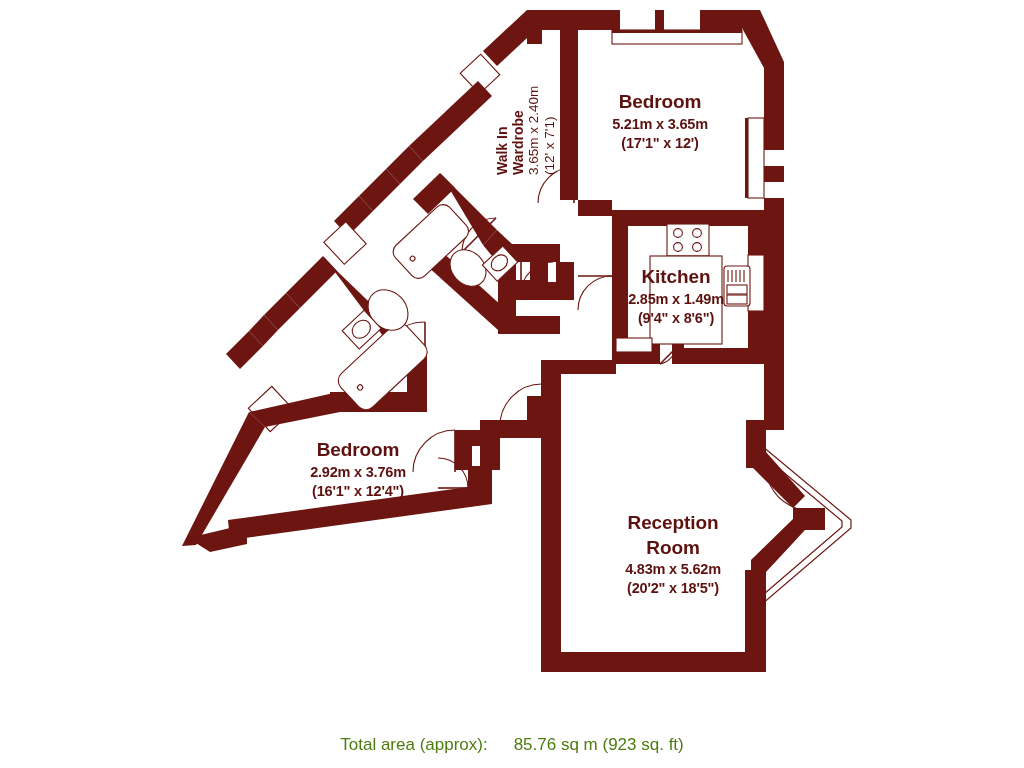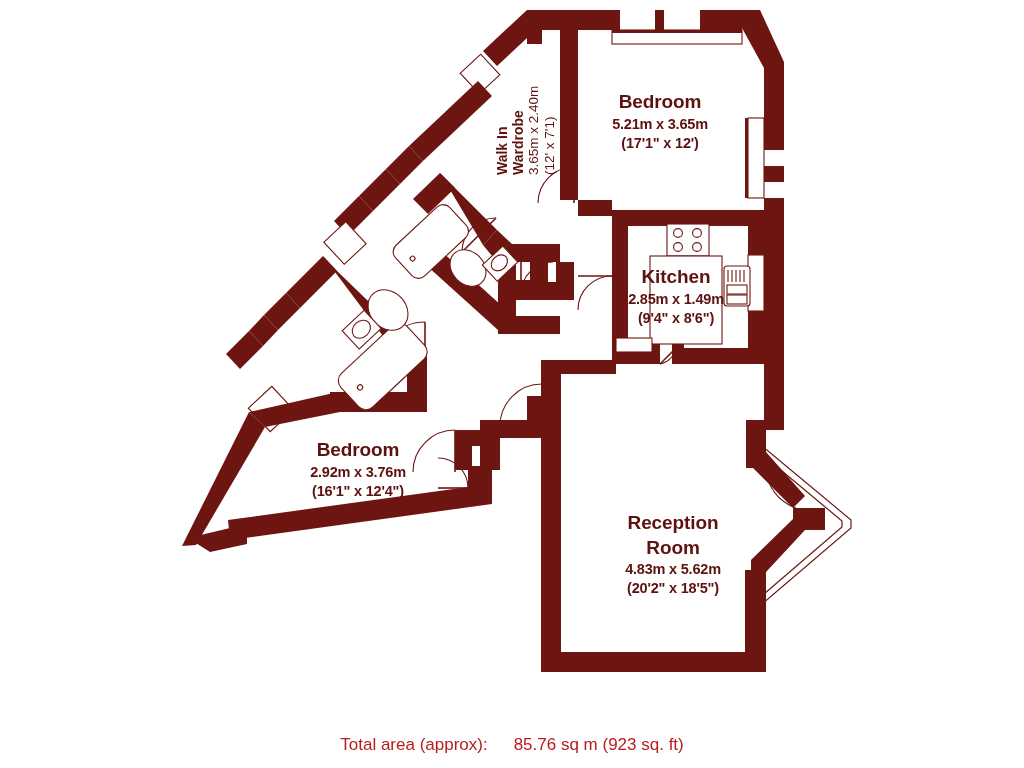--- a/index.html
+++ b/index.html
@@ -112,21 +112,21 @@
     font-size: 13.5px;
   }
 
   
   #total-area {
     position: absolute;
     left: 0;
     top: 735px;
     width: 1024px;
     text-align: center;
-    color: #b91c1c;
+    color: #4d7c0f;
     font-size: 17px;
     white-space: nowrap;
     user-select: none;
   }
   #total-area .ta-label { letter-spacing: 0px; }
   #total-area .ta-value { margin-left: 26px; }
 </style>
 </head>
 <body>
 

